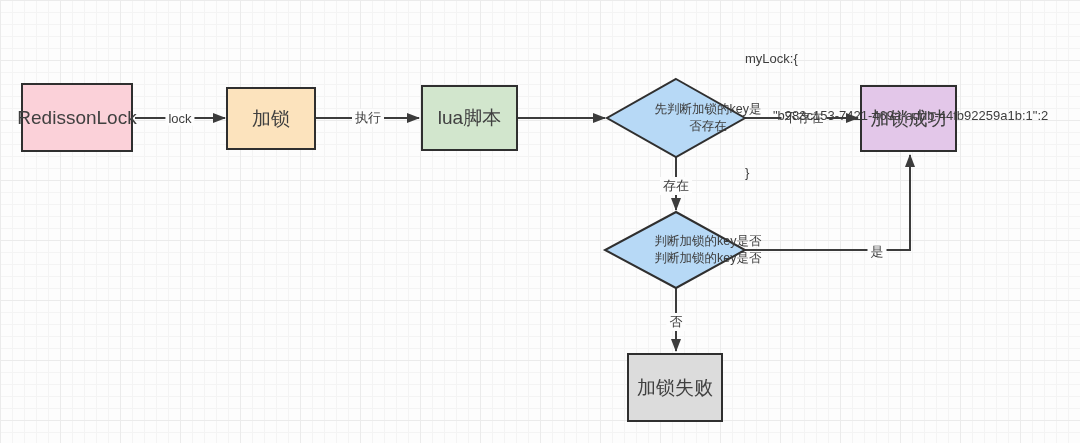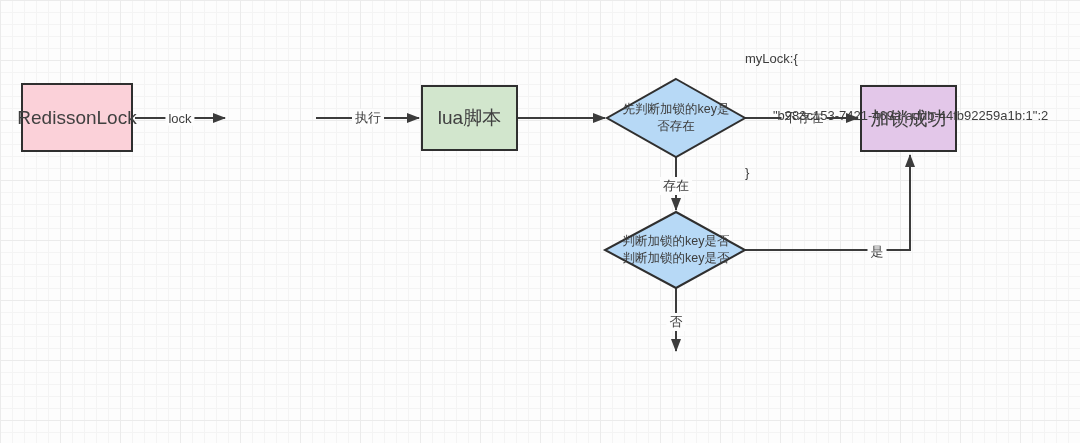--- a/index.html
+++ b/index.html
@@ -22,21 +22,21 @@
     box-sizing:border-box;
     border:2px solid #2f2f2f;
     display:flex;align-items:center;justify-content:center;
     font-size:19px;color:#404040;
     text-align:center;
   }
   .dlabel{
     position:absolute;
     transform:translate(-50%,-50%);
     font-size:12.5px;line-height:1.35;color:#3d3d3d;
-    text-align:center;white-space:nowrap;
+    text-align:center;white-space:nowrap;margin-left:32px;
   }
   .edge-label{
     position:absolute;
     transform:translate(-50%,-50%);
     background:#fdfdfd;
     padding:0 3px;
     font-size:13px;color:#3d3d3d;
     white-space:nowrap;
   }
   .note{
@@ -67,29 +67,35 @@
     <polyline points="745,250 910,250 910,155" fill="none" stroke="#3c3c3c" stroke-width="2" stroke-linejoin="miter" marker-end="url(#arw)"></polyline>
 
     <polygon points="676,79 745,118 676,157 607,118" stroke="#2f2f2f" stroke-width="2" fill="#b7d9f6"></polygon>
     <polygon points="676,212 745,250 676,288 605,250" stroke="#2f2f2f" stroke-width="2" fill="#b7d9f6"></polygon>
   </svg>
 
   <div class="node" style="left: 21px; top: 83px; width: 112px; height: 69px; background: rgb(251, 209, 217);">
     <span>RedissonLock</span>
   </div>
 
+  <div class="node" style="left: 226px; top: 87px; width: 90px; height: 63px; background: rgb(252, 227, 189);">
+    <span>加锁</span>
+  </div>
 
   <div class="node" style="left: 860px; top: 85px; width: 97px; height: 67px; background: rgb(227, 199, 233);">
     <span>加锁成功</span>
   </div>
 
   <div class="node" style="left: 421px; top: 85px; width: 97px; height: 66px; background: rgb(210, 230, 205);">
     <span>lua脚本</span>
   </div>
 
+  <div class="node" style="left: 627px; top: 353px; width: 96px; height: 69px; background: rgb(220, 220, 220);">
+    <span>加锁失败</span>
+  </div>
 
   <div class="dlabel" style="left:676px;top:118px;">
     <div>先判断加锁的key是</div>
     <div>否存在</div>
   </div>
   <div class="dlabel" style="left:676px;top:250px;">
     <div>判断加锁的key是否</div>
     <div>判断加锁的key是否</div>
   </div>
 

